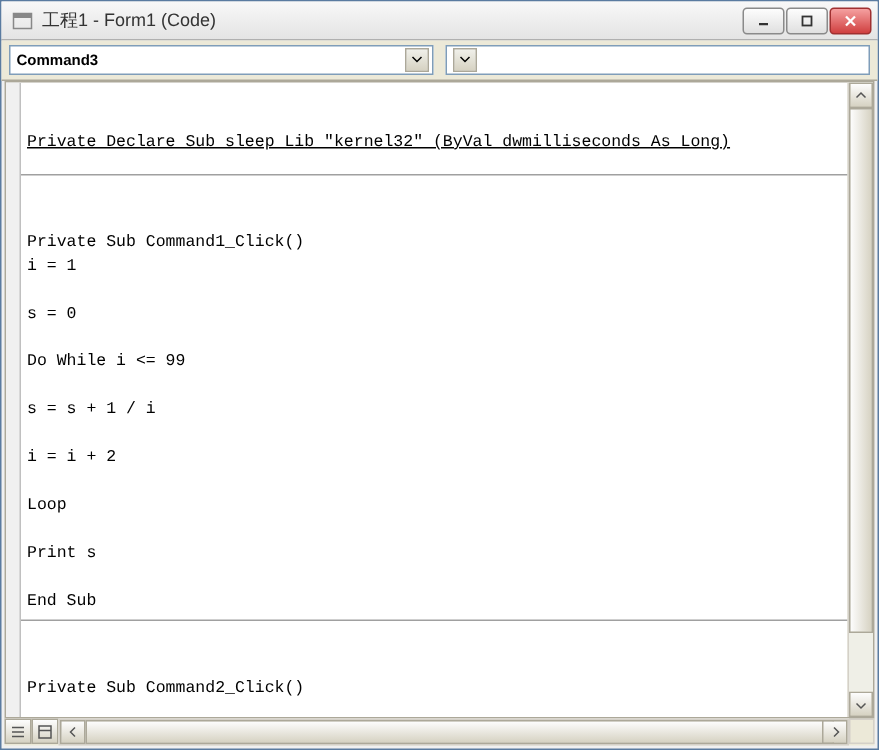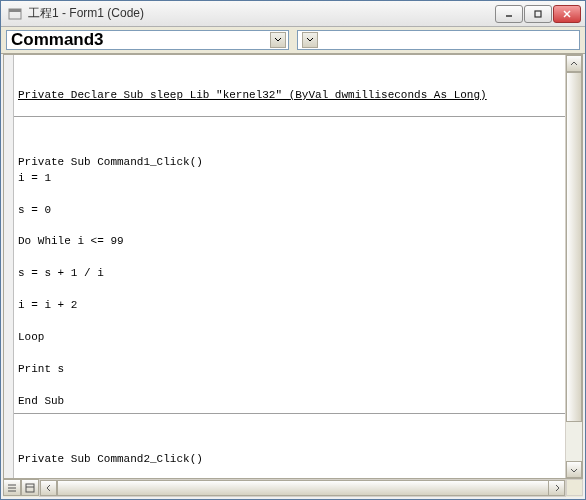--- a/index.html
+++ b/index.html
@@ -61,21 +61,21 @@
     border-bottom: 1px solid #aca899;
   }
   .dropdown {
     flex: 1;
     height: 20px;
     background: #fff;
     border: 1px solid #7f9db9;
     display: flex;
     align-items: center;
     padding: 0 2px 0 4px;
-    font-size: 17px;
+    font-size: 10px;
     font-weight: bold;
     cursor: pointer;
     position: relative;
   }
   .dropdown-text { flex: 1; }
   .dropdown-arrow {
     width: 16px; height: 16px;
     background: linear-gradient(to bottom, #f0f0ea, #d6d2c2);
     border: 1px solid #aca899;
     display: flex; align-items: center; justify-content: center;

